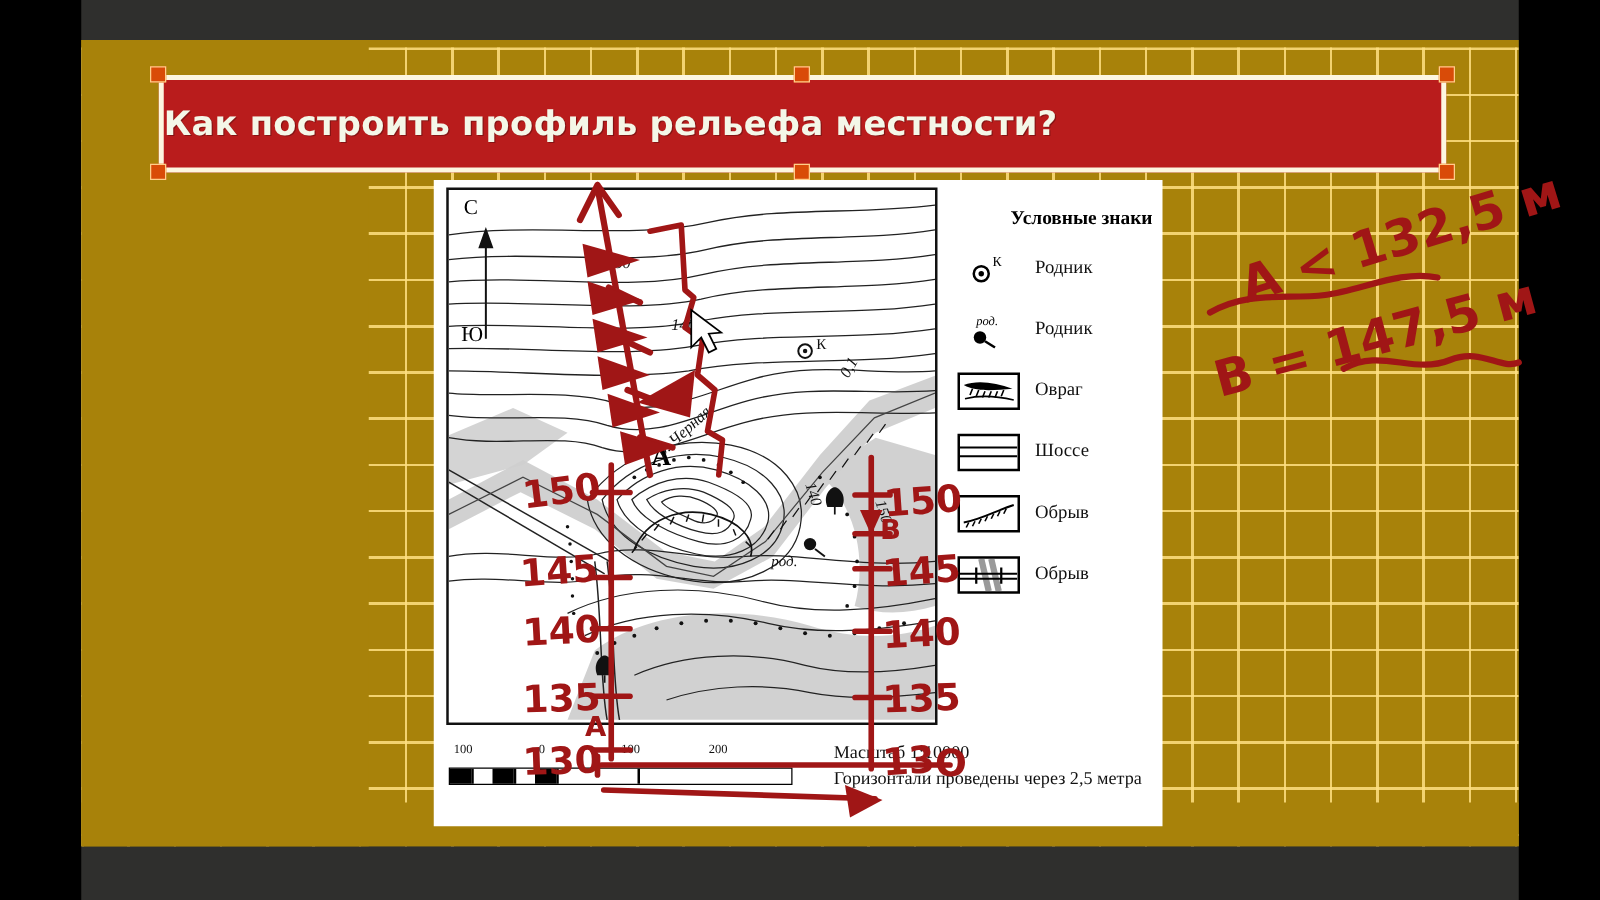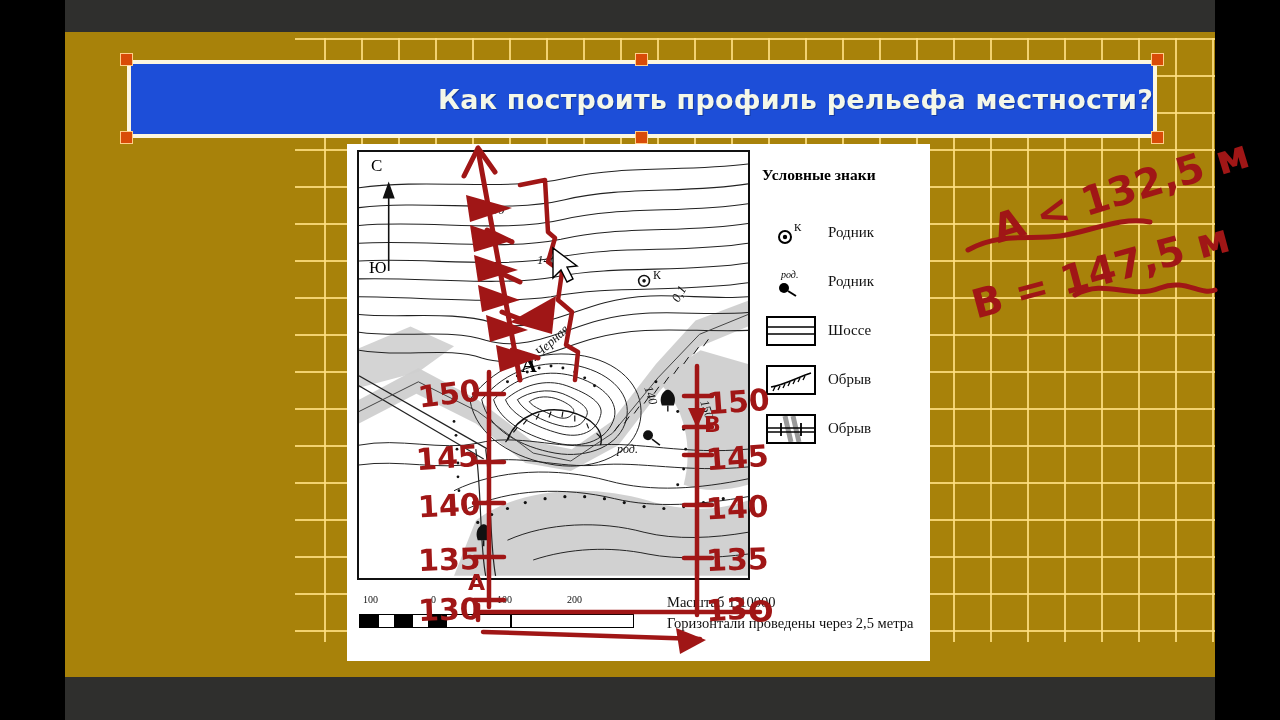--- a/index.html
+++ b/index.html
@@ -16,32 +16,32 @@
   .grid{position:absolute;left:0;top:6px;width:1150px;height:656px;
         background-image:
           repeating-linear-gradient(to right, rgba(255,224,130,.85) 0 2px, transparent 2px 37px),
           repeating-linear-gradient(to bottom, rgba(255,224,130,.85) 0 2px, transparent 2px 37px);
         pointer-events:none;}
   .grid-mask-bottom{position:absolute;left:0;top:610px;width:1150px;height:60px;background:#a8820a;}
   .grid-mask-left{position:absolute;left:0;top:0;width:230px;height:670px;background:#a8820a;}
 
   
   .title-wrap{position:absolute;left:62px;top:28px;width:1030px;height:78px;}
-  .title-band{position:absolute;inset:0;background:#1d4ed8;border:4px solid #fdf6e0;box-sizing:border-box;
-              display:flex;align-items:center;justify-content:flex-end;}
+  .title-band{position:absolute;inset:0;background:#b91c1c;border:4px solid #fdf6e0;box-sizing:border-box;
+              display:flex;align-items:center;justify-content:flex-start;}
   .title-text{color:#f4f7e8;font-family:"DejaVu Sans",sans-serif;font-weight:700;font-size:27px;
               letter-spacing:.2px;text-shadow:1px 1px 0 rgba(0,0,0,.28);white-space:nowrap;}
   .handle{position:absolute;width:13px;height:13px;background:#d94b08;border:1px solid #ffce8a;box-sizing:border-box;}
 
   
   .map-card{position:absolute;left:282px;top:112px;width:583px;height:517px;background:#fff;}
   .map-frame{position:absolute;left:10px;top:6px;width:393px;height:430px;border:2.5px solid #111;box-sizing:border-box;
              background:#fff;overflow:hidden;}
   .legend{position:absolute;left:415px;top:22px;width:160px;}
-  .legend-title{font-family:"Liberation Serif",serif;font-weight:bold;font-size:15.5px;color:#000;text-align:left;margin-bottom:24px;}
+  .legend-title{font-family:"Liberation Serif",serif;font-weight:bold;font-size:15.5px;color:#000;text-align:right;margin-bottom:6px;}
   .leg-row{display:flex;align-items:center;height:49px;}
   .leg-sym{width:58px;display:flex;align-items:center;justify-content:center;}
   .leg-label{font-size:15px;color:#111;margin-left:8px;}
   .leg-box{width:50px;height:30px;border:2px solid #000;box-sizing:border-box;background:#fff;position:relative;overflow:hidden;}
 
   
   .map-foot{position:absolute;left:12px;top:450px;width:560px;font-size:13.5px;color:#111;}
   .sc-nums{position:relative;height:18px;width:300px;}
   .sc-nums span{position:absolute;top:0;font-size:10px;}
   .sc-bar{position:relative;margin-top:2px;width:275px;height:14px;border:1.5px solid #000;box-sizing:border-box;background:#fff;}
@@ -260,20 +260,34 @@
             <svg width="40" height="30" viewBox="0 0 40 30">
               <text x="10" y="11" font-family="Liberation Serif, serif" font-size="10" font-style="italic" fill="#000">род.</text>
               <circle cx="13" cy="21" r="5" fill="#000"></circle>
               <path d="M17,24 L25,29" stroke="#000" stroke-width="2"></path>
             </svg>
           </div>
           <div class="leg-label">Родник</div>
         </div>
 
 
+        <div class="leg-row">
+          <div class="leg-sym">
+            <div class="leg-box">
+              <svg width="46" height="26" viewBox="0 0 46 26">
+                <path d="M3,8 C14,4 28,6 42,11 C28,12 14,14 3,8 Z" fill="#000"></path>
+                <g stroke="#000" stroke-width="1.3">
+                  <path d="M10,11 l-2,5 M15,12 l-2,5 M20,13 l-2,5 M25,13 l-2,5 M30,13 l-2,5 M35,12 l-2,5"></path>
+                </g>
+                <path d="M4,19 C16,16 30,17 43,20" stroke="#000" fill="none" stroke-width="1.3"></path>
+              </svg>
+            </div>
+          </div>
+          <div class="leg-label">Овраг</div>
+        </div>
 
         <div class="leg-row">
           <div class="leg-sym">
             <div class="leg-box">
               <svg width="46" height="26" viewBox="0 0 46 26">
                 <path d="M0,9 L46,9 M0,16 L46,16" stroke="#000" stroke-width="1.6"></path>
               </svg>
             </div>
           </div>
           <div class="leg-label">Шоссе</div>

